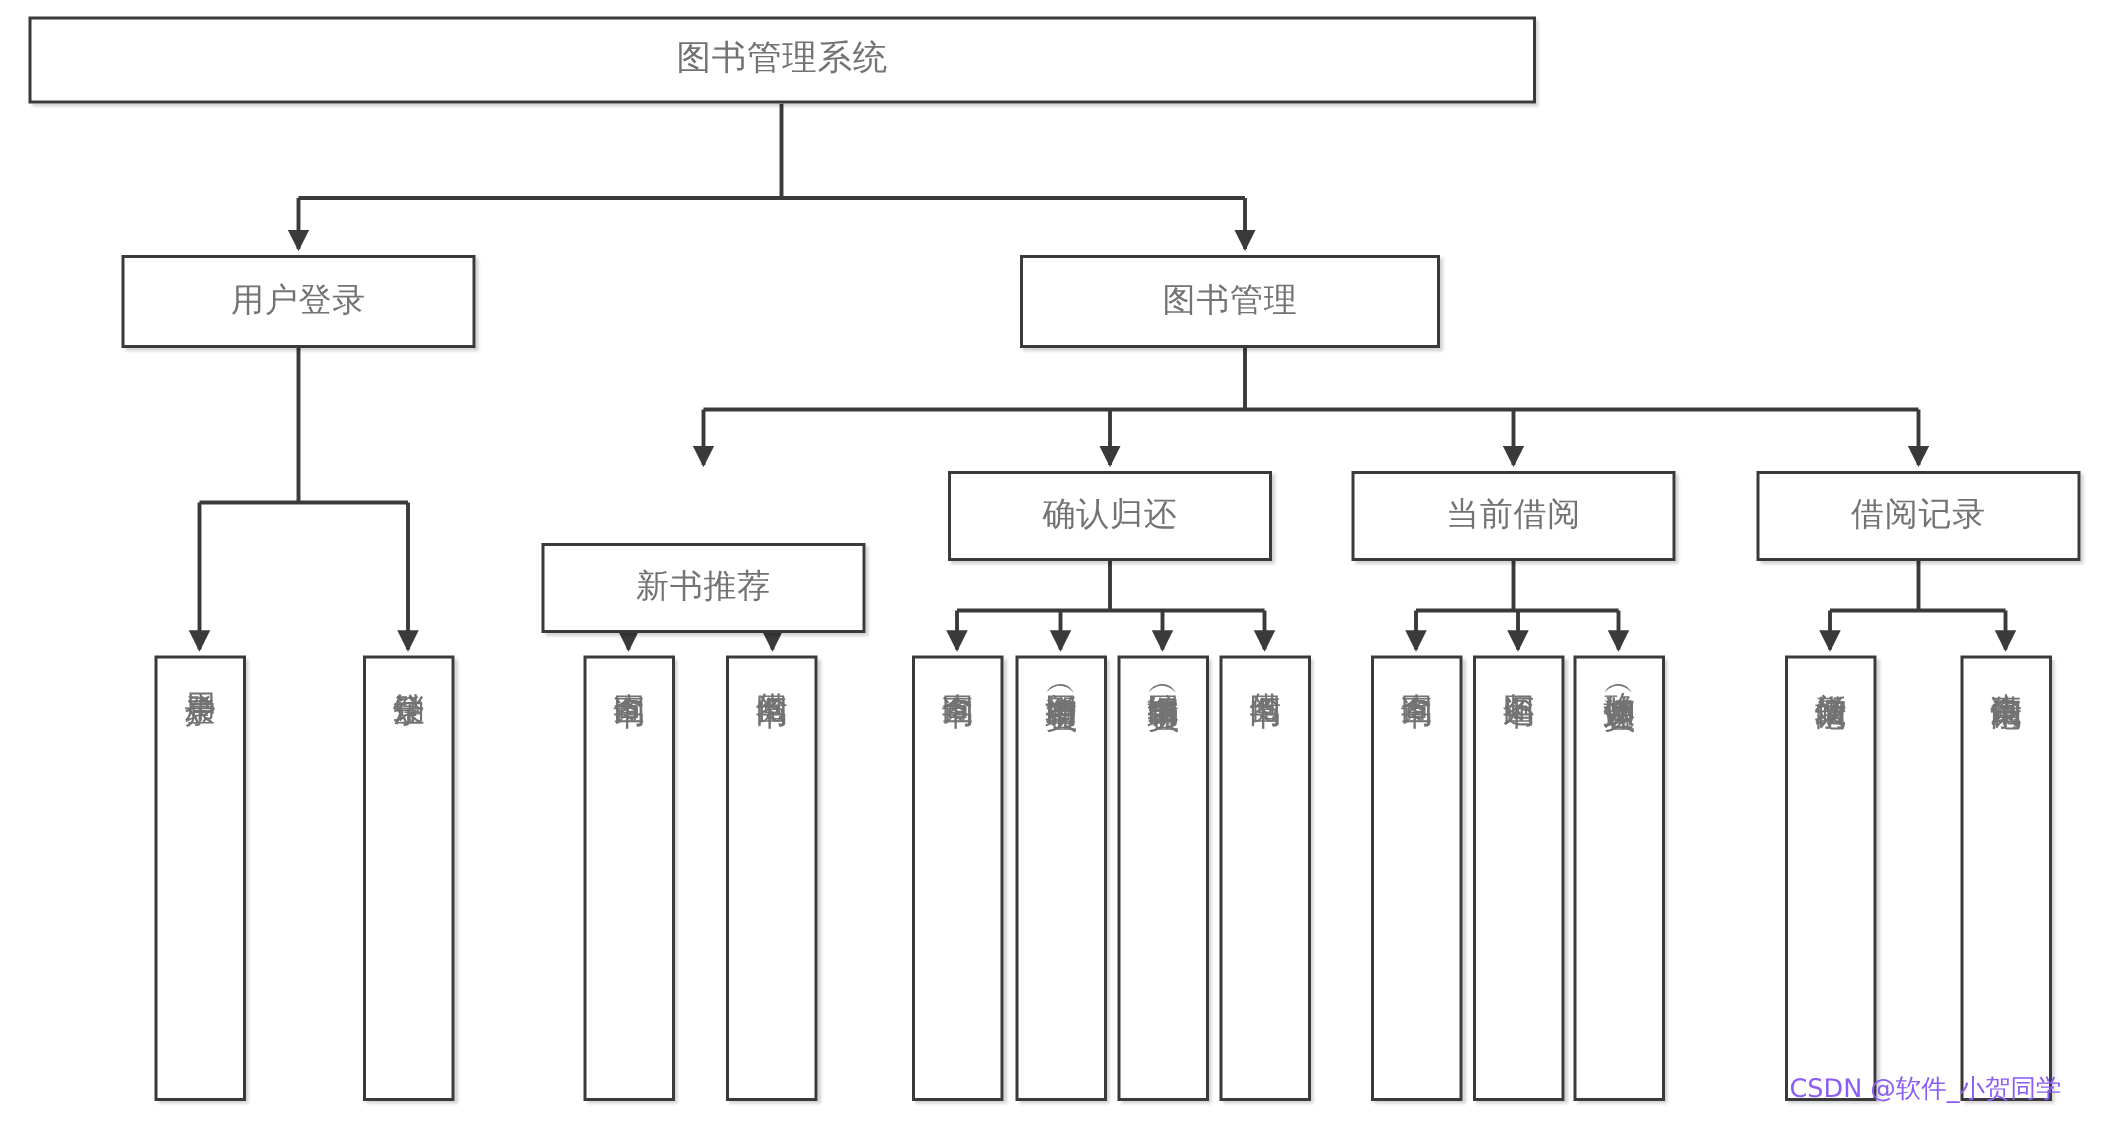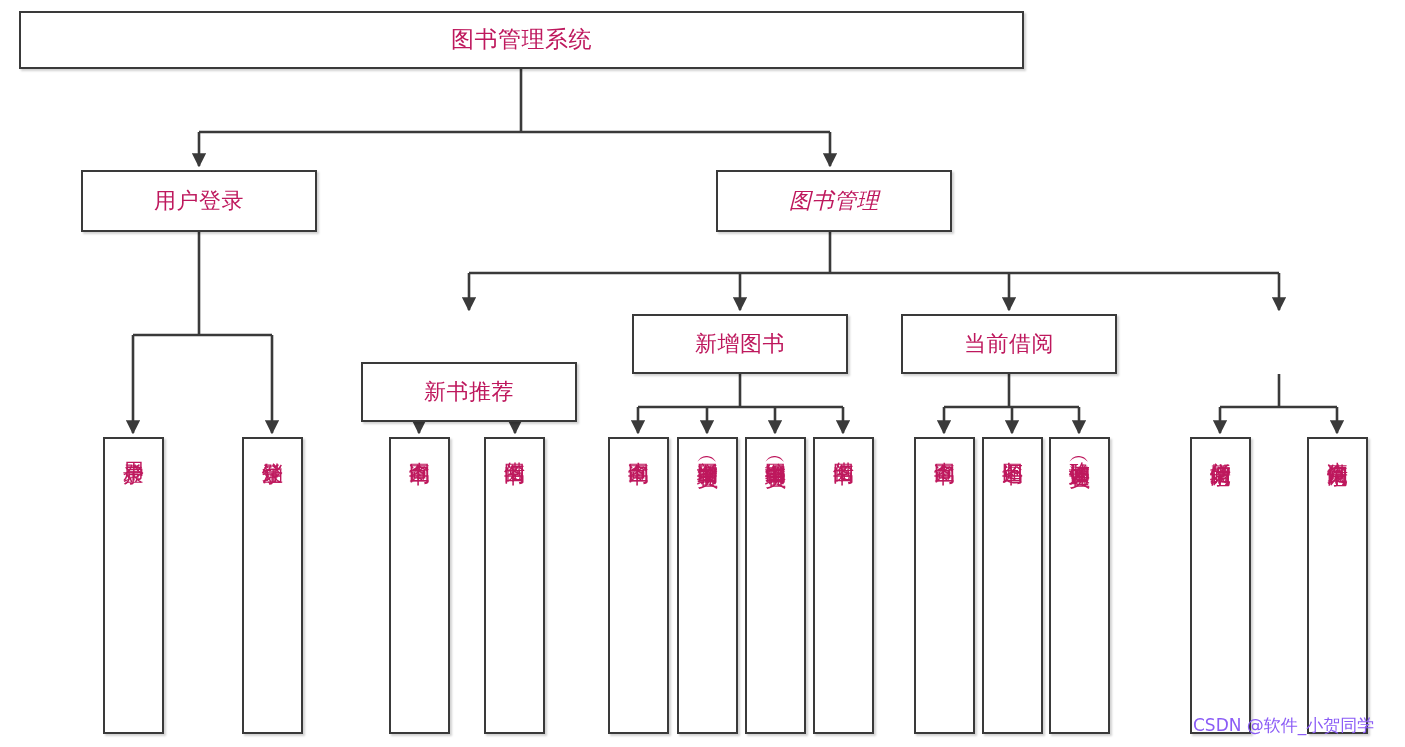--- a/index.html
+++ b/index.html
@@ -27,21 +27,21 @@
   }
   .node {
     position: absolute;
     box-sizing: border-box;
     background: #ffffff;
     border: 2px solid #3a3a3a;
     box-shadow: 2px 2px 2px rgba(0,0,0,0.18);
     display: flex;
     align-items: center;
     justify-content: center;
-    color: #be185d;
+    color: #737373;
   }
   .node .label {
     display: block;
     text-align: center;
     line-height: 1.18;
     letter-spacing: 0.5px;
   }
   .node.horiz .label {
     writing-mode: horizontal-tb;
     font-size: 22px;
@@ -126,33 +126,36 @@
     </g>
   </svg>
 
   <div class="node horiz root" style="left:19px; top:11px; width:1005px; height:58px;">
     <span class="label">图书管理系统</span>
   </div>
 
   <div class="node horiz" style="left:81px; top:170px; width:236px; height:62px;">
     <span class="label">用户登录</span>
   </div>
-  <div class="node horiz" style="left:716px; top:170px; width:236px; height:62px;font-style:italic;">
+  <div class="node horiz" style="left:680px; top:170px; width:280px; height:62px;">
     <span class="label">图书管理</span>
   </div>
 
   <div class="node horiz" style="left:361px; top:314px; width:216px; height:60px;margin-top:48px;">
     <span class="label">新书推荐</span>
   </div>
   <div class="node horiz" style="left:632px; top:314px; width:216px; height:60px;">
-    <span class="label">新增图书</span>
+    <span class="label">确认归还</span>
   </div>
   <div class="node horiz" style="left:901px; top:314px; width:216px; height:60px;">
     <span class="label">当前借阅</span>
   </div>
+  <div class="node horiz" style="left:1171px; top:314px; width:216px; height:60px;">
+    <span class="label">借阅记录</span>
+  </div>
 
   <div class="node vert" style="left:103px; top:437px; width:61px; height:297px;">
     <span class="label">用户登录</span>
   </div>
   <div class="node vert" style="left:242px; top:437px; width:61px; height:297px;">
     <span class="label">注销登录</span>
   </div>
 
   <div class="node vert" style="left:389px; top:437px; width:61px; height:297px;">
     <span class="label">查询图书</span>

